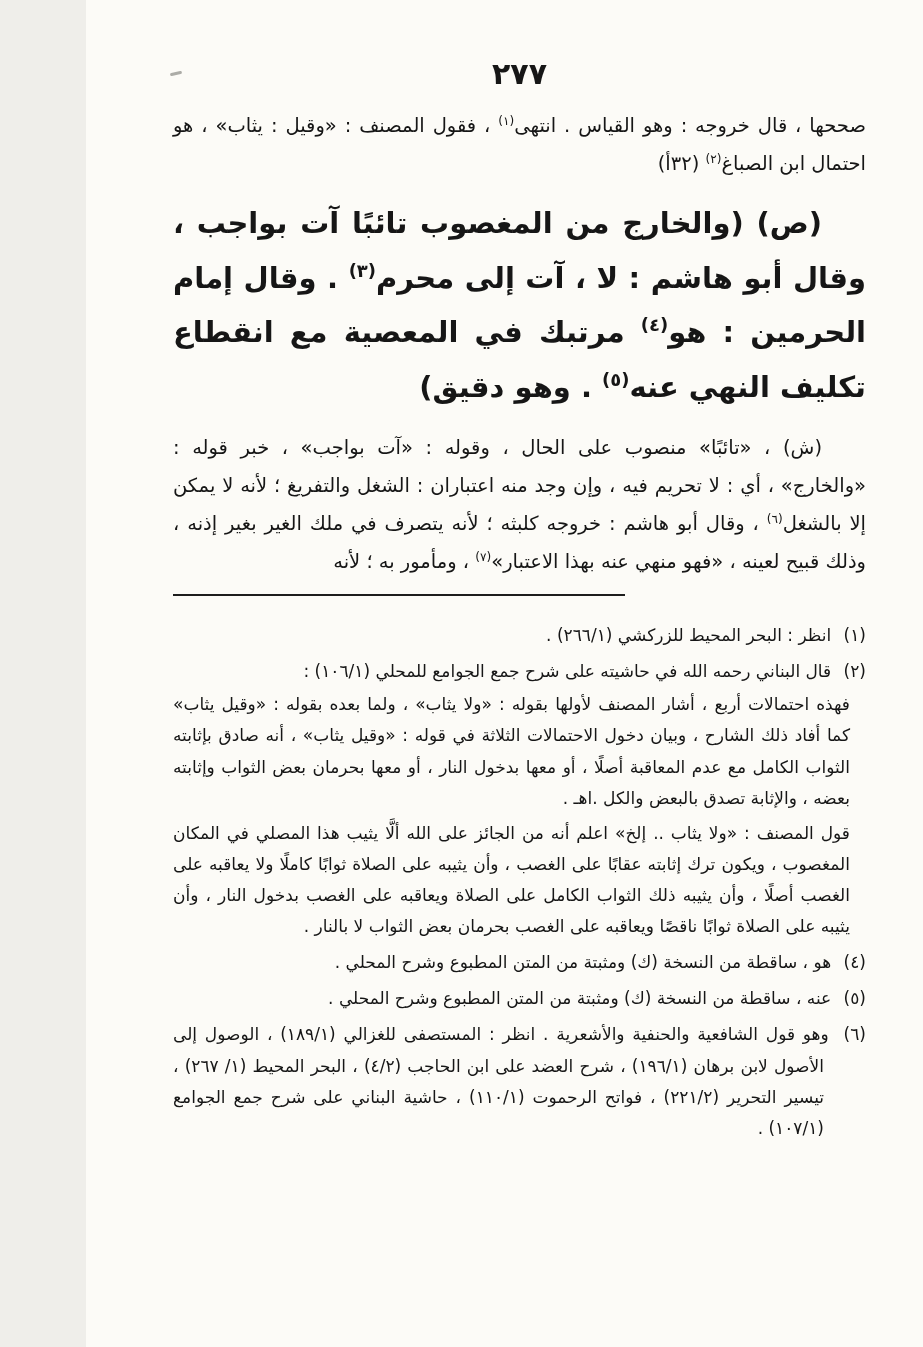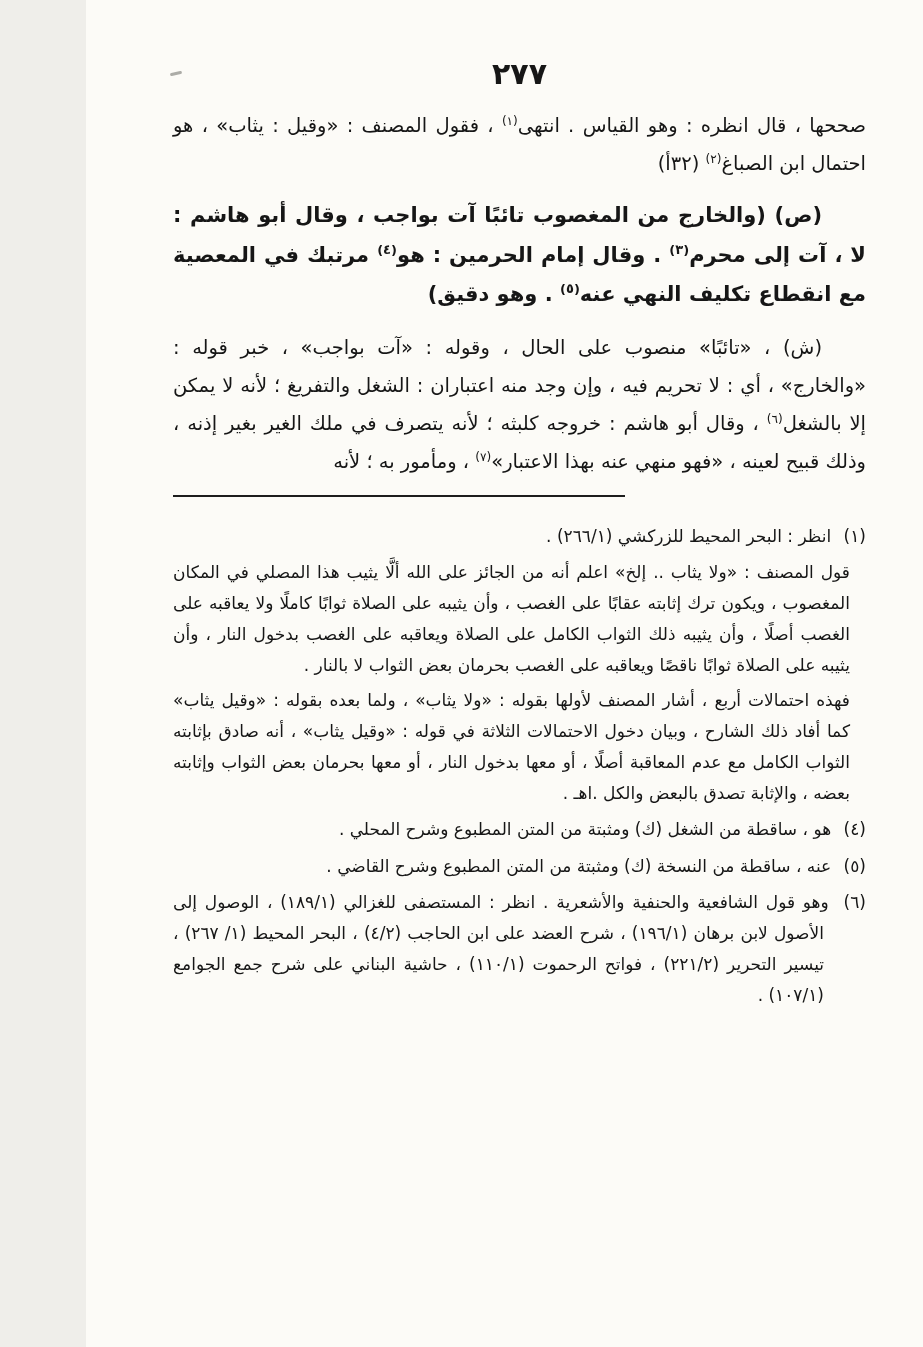--- a/index.html
+++ b/index.html
@@ -35,21 +35,21 @@
   }
   .main-text {
     font-size:19.5px;
     line-height:1.95;
     text-align:justify;
   }
   .para { margin-bottom:13px; }
   .para.intro { text-indent:0; }
   .para.matn {
     font-weight:bold;
-    font-size:21px;
+    font-size:29px;
     line-height:1.88;
     text-indent:44px;
     margin-top:6px;
     margin-bottom:15px;
   }
   .para.sharh { text-indent:44px;margin-top:15px; }
   sup {
     font-size:0.62em;
     vertical-align:super;
     line-height:0;
@@ -78,53 +78,57 @@
 </head>
 <body>
 
 <div class="page">
 
   <div class="scan-artifact"></div>
 
   <div class="page-number">٢٧٧</div>
 
   <div class="main-text">
-    <p class="para intro"><span>صححها ، قال انظره : وهو القياس . انتهى</span><sup>(١)</sup><span> ، فقول المصنف : «وقيل : يثاب» ، هو احتمال ابن الصباغ</span><sup>(٢)</sup><span> (٣٢أ)</span></p>
+    <p class="para intro"><span>صححها ، قال خروجه : وهو القياس . انتهى</span><sup>(١)</sup><span> ، فقول المصنف : «وقيل : يثاب» ، هو احتمال ابن الصباغ</span><sup>(٢)</sup><span> (٣٢أ)</span></p>
     <p class="para matn"><span>(ص) (والخارج من المغصوب تائبًا آت بواجب ، وقال أبو هاشم : لا ، آت إلى محرم</span><sup>(٣)</sup><span> . وقال إمام الحرمين : هو</span><sup>(٤)</sup><span> مرتبك في المعصية مع انقطاع تكليف النهي عنه</span><sup>(٥)</sup><span> . وهو دقيق)</span></p>
     <p class="para sharh"><span>(ش) ، «تائبًا» منصوب على الحال ، وقوله : «آت بواجب» ، خبر قوله : «والخارج» ، أي : لا تحريم فيه ، وإن وجد منه اعتباران : الشغل والتفريغ ؛ لأنه لا يمكن إلا بالشغل</span><sup>(٦)</sup><span> ، وقال أبو هاشم : خروجه كلبثه ؛ لأنه يتصرف في ملك الغير بغير إذنه ، وذلك قبيح لعينه ، «فهو منهي عنه بهذا الاعتبار»</span><sup>(٧)</sup><span> ، ومأمور به ؛ لأنه</span></p>
   </div>
 
   <div class="separator"></div>
 
   <div class="footnotes">
 
     <div class="fn">
       <p class="fn-line">
         <span class="fn-marker">(١)</span>
         <span class="fn-text">انظر : البحر المحيط للزركشي (٢٦٦/١) .</span>
       </p>
     </div>
 
     <div class="fn">
+      <p class="fn-line">
+        <span class="fn-marker">(٢)</span>
+        <span class="fn-text">قال البناني رحمه الله في حاشيته على شرح جمع الجوامع للمحلي (١٠٦/١) :</span>
+      </p>
+      <p class="fn-sub">فهذه احتمالات أربع ، أشار المصنف لأولها بقوله : «ولا يثاب» ، ولما بعده بقوله : «وقيل يثاب» كما أفاد ذلك الشارح ، وبيان دخول الاحتمالات الثلاثة في قوله : «وقيل يثاب» ، أنه صادق بإثابته الثواب الكامل مع عدم المعاقبة أصلًا ، أو معها بدخول النار ، أو معها بحرمان بعض الثواب وإثابته بعضه ، والإثابة تصدق بالبعض والكل .اهـ .</p>
       <p class="fn-sub">قول المصنف : «ولا يثاب .. إلخ» اعلم أنه من الجائز على الله ألَّا يثيب هذا المصلي في المكان المغصوب ، ويكون ترك إثابته عقابًا على الغصب ، وأن يثيبه على الصلاة ثوابًا كاملًا ولا يعاقبه على الغصب أصلًا ، وأن يثيبه ذلك الثواب الكامل على الصلاة ويعاقبه على الغصب بدخول النار ، وأن يثيبه على الصلاة ثوابًا ناقصًا ويعاقبه على الغصب بحرمان بعض الثواب لا بالنار .</p>
-      <p class="fn-sub">فهذه احتمالات أربع ، أشار المصنف لأولها بقوله : «ولا يثاب» ، ولما بعده بقوله : «وقيل يثاب» كما أفاد ذلك الشارح ، وبيان دخول الاحتمالات الثلاثة في قوله : «وقيل يثاب» ، أنه صادق بإثابته الثواب الكامل مع عدم المعاقبة أصلًا ، أو معها بدخول النار ، أو معها بحرمان بعض الثواب وإثابته بعضه ، والإثابة تصدق بالبعض والكل .اهـ .</p>
     </div>
 
 
     <div class="fn">
       <p class="fn-line">
         <span class="fn-marker">(٤)</span>
-        <span class="fn-text">هو ، ساقطة من الشغل (ك) ومثبتة من المتن المطبوع وشرح المحلي .</span>
+        <span class="fn-text">هو ، ساقطة من النسخة (ك) ومثبتة من المتن المطبوع وشرح المحلي .</span>
       </p>
     </div>
 
     <div class="fn">
       <p class="fn-line">
         <span class="fn-marker">(٥)</span>
-        <span class="fn-text">عنه ، ساقطة من النسخة (ك) ومثبتة من المتن المطبوع وشرح القاضي .</span>
+        <span class="fn-text">عنه ، ساقطة من النسخة (ك) ومثبتة من المتن المطبوع وشرح المحلي .</span>
       </p>
     </div>
 
     <div class="fn">
       <p class="fn-line">
         <span class="fn-marker">(٦)</span>
         <span class="fn-text">وهو قول الشافعية والحنفية والأشعرية . انظر : المستصفى للغزالي (١٨٩/١) ، الوصول إلى الأصول لابن برهان (١٩٦/١) ، شرح العضد على ابن الحاجب (٤/٢) ، البحر المحيط (١/ ٢٦٧) ، تيسير التحرير (٢٢١/٢) ، فواتح الرحموت (١١٠/١) ، حاشية البناني على شرح جمع الجوامع (١٠٧/١) .</span>
       </p>
     </div>
 

